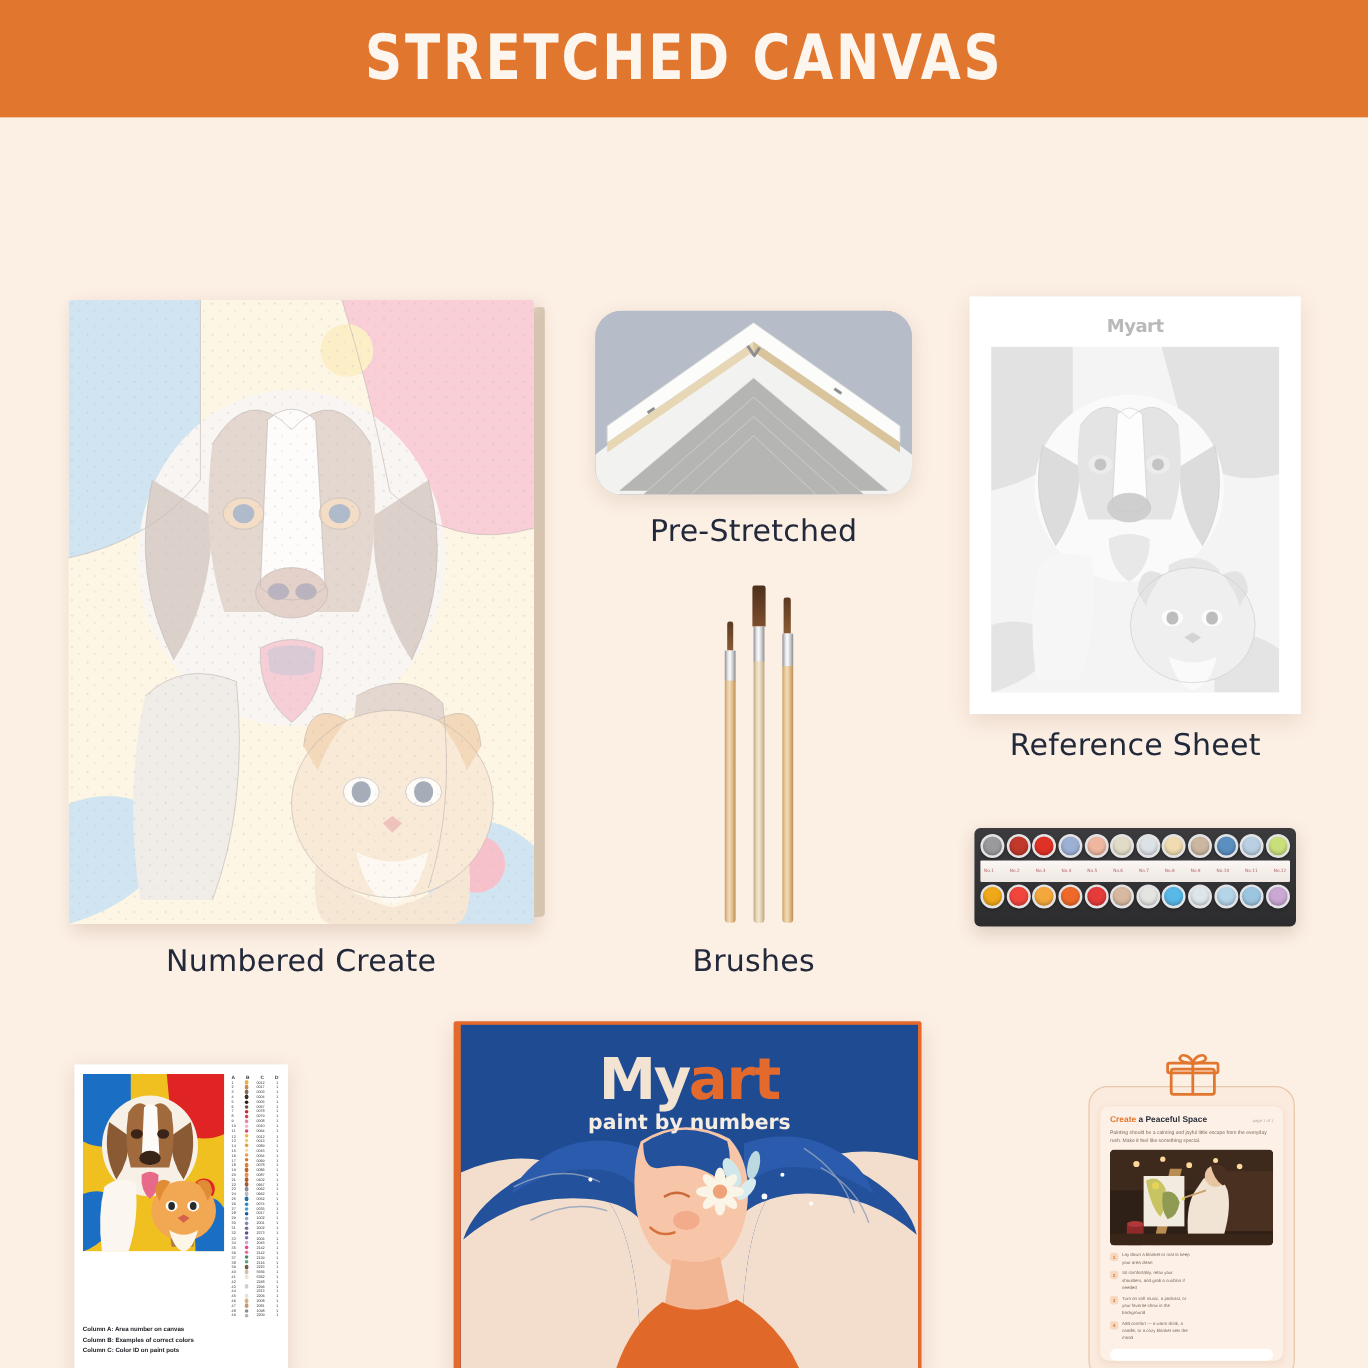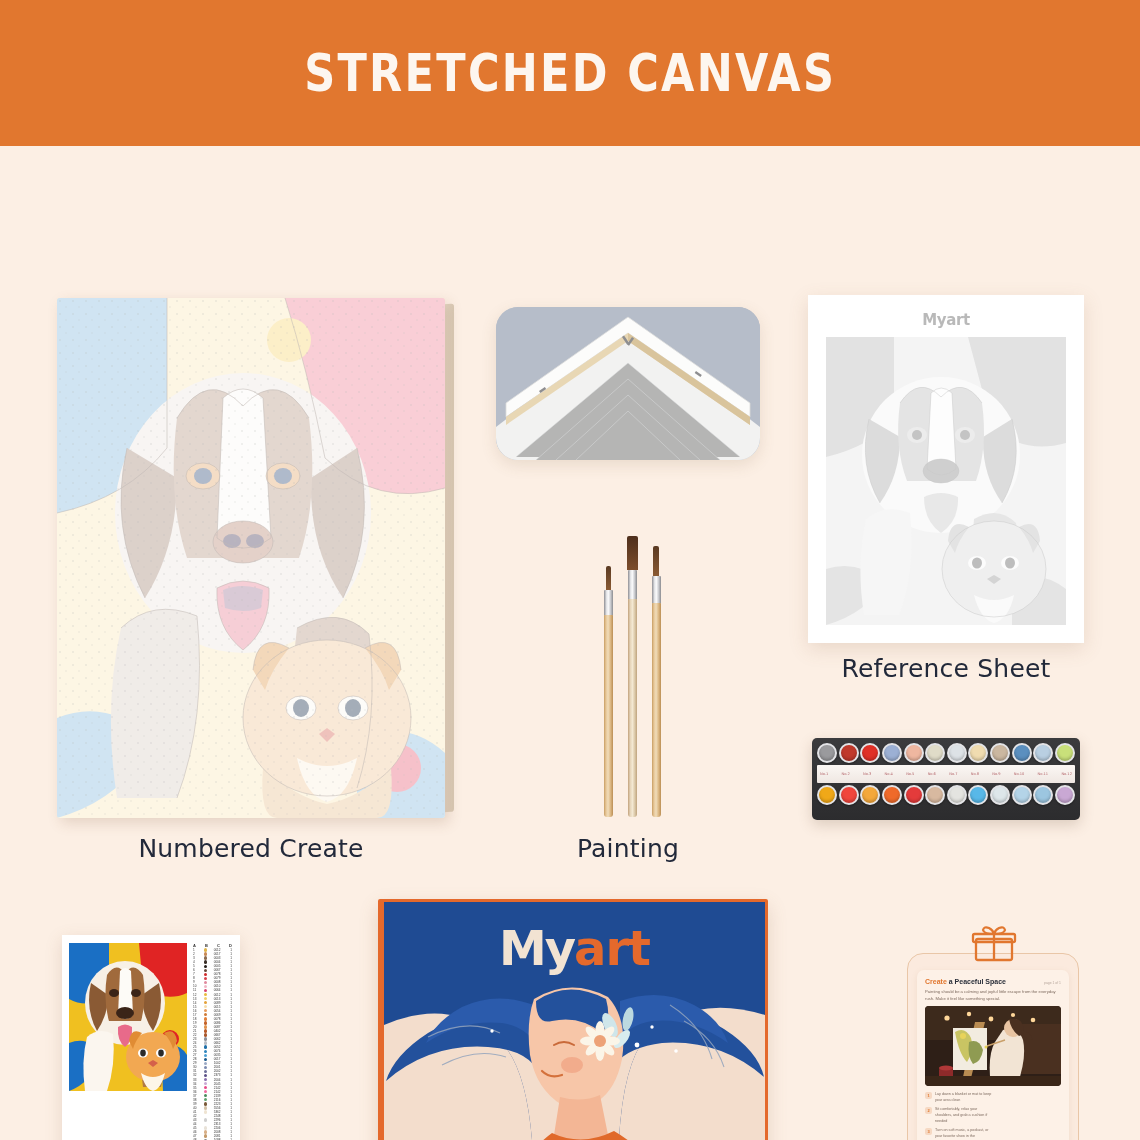--- a/index.html
+++ b/index.html
@@ -6,21 +6,21 @@
   body {
     width: 1140px; height: 1140px;
     font-family: "Liberation Sans", sans-serif;
     background: #fcefe4;
     overflow: hidden;
     position: relative;
   }
 
   
   .header {
-    width: 1140px; height: 146px;
+    width: 1140px; height: 98px;
     background: #e1772f;
     display: flex; align-items: center; justify-content: center;
   }
   .header-title {
     color: #fdf6ef;
     font-size: 52px;
     font-weight: 800;
     letter-spacing: 2.5px;
     font-family: "Liberation Sans Narrow", "DejaVu Sans Condensed", "Liberation Sans", sans-serif;
     transform: scaleX(0.92);
@@ -268,20 +268,21 @@
         <path d="M0 153 L132 40 L264 153 Z" fill="none" stroke="#fff" stroke-width="0"></path>
       </g>
       <g opacity="0.25" stroke="#9aa0a8" stroke-width="0.5">
         <path d="M20 150 L132 56 L244 150"></path>
           <path d="M40 153 L132 72 L224 153"></path>
         <path d="M60 153 L132 88 L204 153"></path>
           <path d="M80 153 L132 104 L184 153"></path>
       </g>
     </svg>
   </div>
+  <div class="caption" style="left:496px; top:330px; width:264px; position:absolute;">Pre-Stretched</div>
 
   <div class="ref-sheet">
     <div class="ref-logo">Myart</div>
     <div class="ref-img">
       <svg viewBox="0 0 240 288" width="100%" height="100%" preserveAspectRatio="none">
         <rect width="240" height="288" fill="#f4f4f4"></rect>
         <path d="M0 0 H68 V84 Q42 110 0 120 Z" fill="#e2e2e2"></path>
         <path d="M142 0 H240 V106 Q198 118 166 90 Z" fill="#e2e2e2"></path>
         <path d="M0 232 Q30 222 58 244 Q42 276 0 288 Z" fill="#e4e4e4"></path>
         <path d="M186 244 Q214 232 240 252 V288 H186 Z" fill="#e4e4e4"></path>
@@ -330,21 +331,21 @@
       <div class="tip" style="height:34px; background:linear-gradient(180deg,#4e2f1c,#7d4e2c); width:11px; margin-left:-1px; border-radius:2px 2px 0 0;"></div>
       <div class="ferrule" style="height:30px;"></div>
       <div class="handle" style="height:218px; background:linear-gradient(90deg,#c2a27c,#e6d5ba,#f3e8d2,#dcc9a9,#bfa47e);"></div>
     </div>
     <div class="brush" style="left:66px; height:272px;">
       <div class="tip" style="height:30px; background:linear-gradient(180deg,#5a3a22,#8a5a33); width:6px; margin-left:1px; border-radius:2px 2px 0 0;"></div>
       <div class="ferrule" style="height:28px;"></div>
       <div class="handle" style="height:214px;"></div>
     </div>
   </div>
-  <div class="caption" style="left:496px; top:688px; width:264px; position:absolute;">Painting</div>
+  <div class="caption" style="left:496px; top:688px; width:264px; position:absolute;">Brushes</div>
 
   <div class="tray">
     <div class="tray-row" id="paintRow1">
         <div class="pot" style="background: rgb(154, 154, 157);"></div>
         <div class="pot" style="background: rgb(192, 57, 43);"></div>
         <div class="pot" style="background: rgb(224, 49, 39);"></div>
         <div class="pot" style="background: rgb(156, 176, 212);"></div>
         <div class="pot" style="background: rgb(239, 183, 160);"></div>
         <div class="pot" style="background: rgb(224, 220, 200);"></div>
         <div class="pot" style="background: rgb(221, 226, 230);"></div>
@@ -728,20 +729,21 @@
       </div>
 
   </div>
 
   <div class="box-wrap">
     <div class="box-edge"></div>
     <div class="box-face">
       <div class="box-logo">
         <span class="logo-my">My</span><span class="logo-art">art</span>
       </div>
+      <div class="box-sub">paint by numbers</div>
       <div class="box-illus">
         <svg viewBox="0 0 381 208" width="100%" height="100%" preserveAspectRatio="none">
           <path d="M0 40 Q70 10 118 58 Q150 92 150 208 L0 208 Z" fill="#f3ddcc"></path>
           <path d="M381 30 Q310 8 262 52 Q232 88 234 208 L381 208 Z" fill="#f3ddcc"></path>
           <path d="M118 58 Q150 92 150 208 L234 208 Q232 88 262 52 Q196 18 118 58 Z" fill="#f3ddcc"></path>
           <path d="M150 34 Q92 18 44 48 Q10 70 2 96 Q46 58 104 62 Q136 64 150 80 Z" fill="#23519c"></path>
           <path d="M232 30 Q292 14 340 44 Q374 66 380 92 Q336 54 278 58 Q246 62 232 78 Z" fill="#23519c"></path>
           <path d="M150 20 Q112 6 78 22 Q52 36 42 58 Q78 34 118 38 Q142 42 150 58 Z" fill="#2b5bac"></path>
           <path d="M236 16 Q276 2 310 20 Q336 34 344 58 Q308 32 268 36 Q244 40 236 56 Z" fill="#2b5bac"></path>
           <g stroke="#93a4bd" stroke-width="1.1" fill="none" opacity="0.85">

